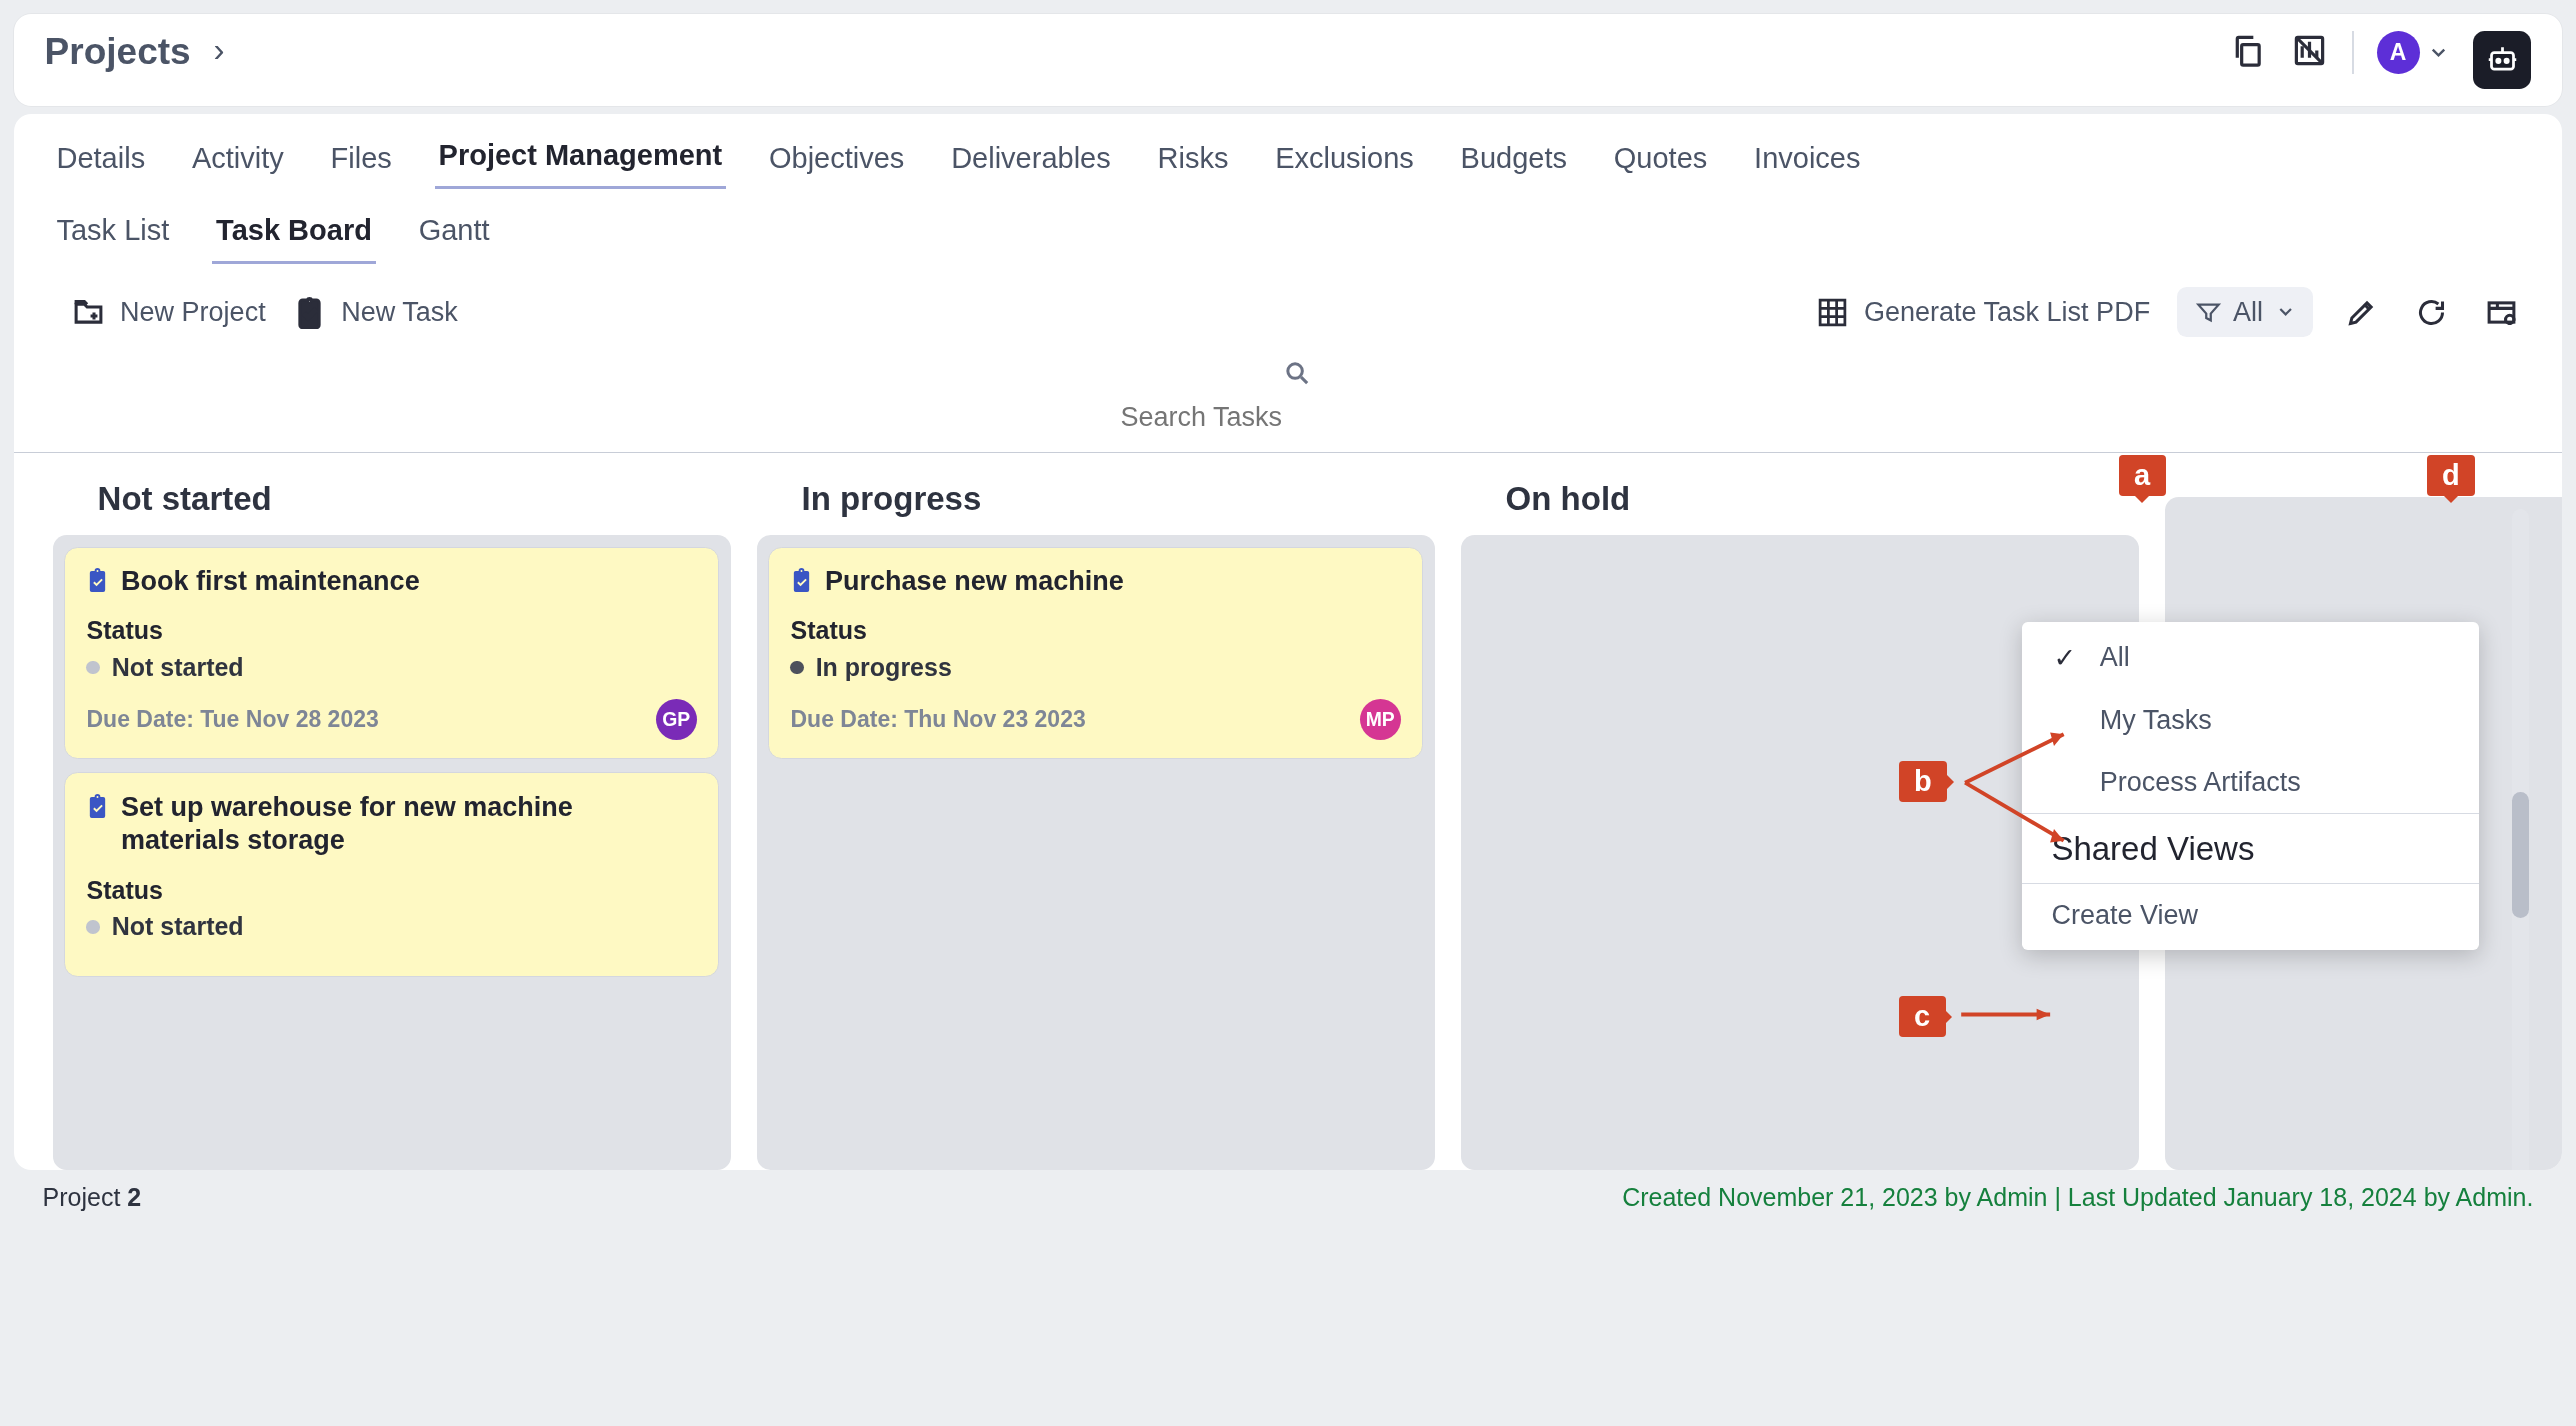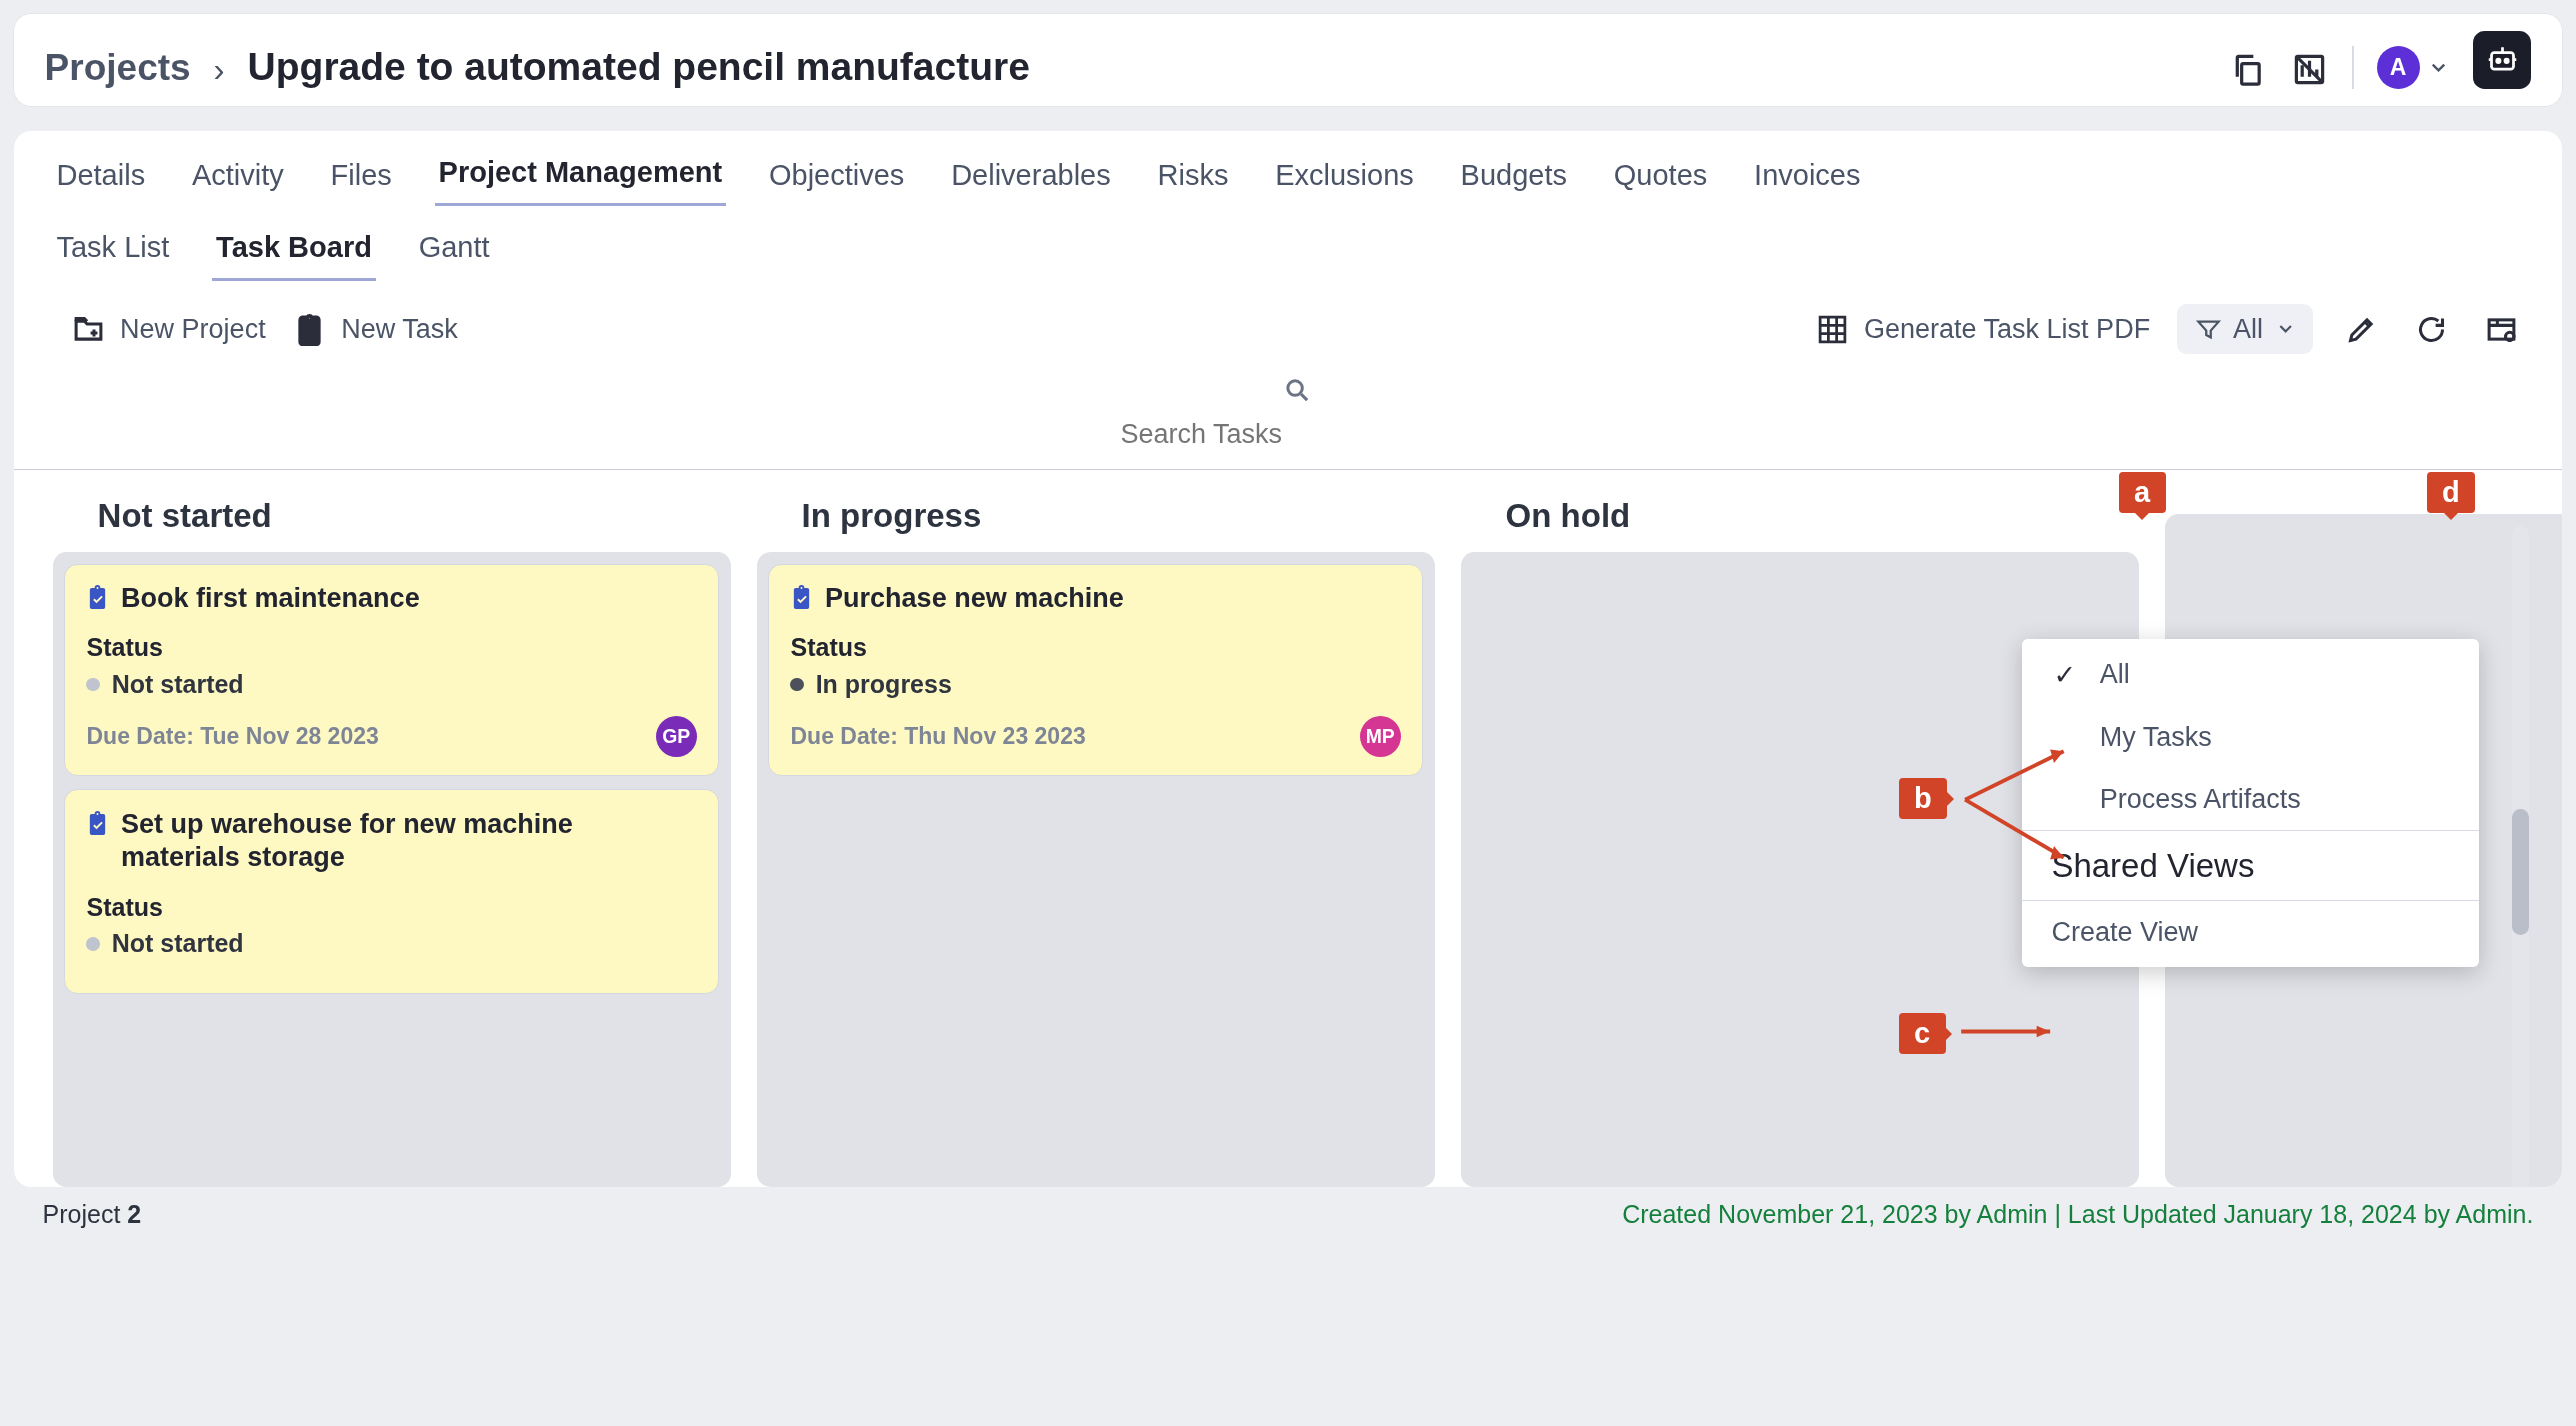--- a/index.html
+++ b/index.html
@@ -18,23 +18,23 @@
   body{
     margin:0;
     font-family:"Segoe UI",Arial,sans-serif;
     background:#eceef1;
     color:var(--text);
     font-size:25px;
   }
   .shell{padding:13.6px 13.6px 0 13.6px;position:relative;}
   .header-bar{
     background:#fff;border-radius:17.4px;
-    padding:17.4px 31px;display:flex;align-items:flex-end;gap:23px;
+    padding:17.4px 31px;display:flex;align-items:flex-start;gap:23px;
     box-shadow:0 0 0 1px rgba(0,0,0,0.03);
-    margin-bottom:25px;
+    margin-bottom:8px;
   }
   .crumb-link{color:var(--muted);font-size:37px;font-weight:600;}
   .crumb-sep{color:var(--muted);font-size:33px;}
   .crumb-title{font-size:39px;font-weight:800;color:var(--text);}
   .header-spacer{flex:1;}
   .hdr-icon{width:39px;height:39px;display:flex;align-items:center;justify-content:center;color:#2b2d3a;cursor:pointer;}
   .hdr-icon svg{width:35px;height:35px;stroke:#2b2d3a;fill:none;stroke-width:2.2;}
   .vrule{width:1.9px;height:43px;background:var(--border);}
   .user-chip{display:flex;align-items:center;gap:7.8px;cursor:pointer;}
   .avatar{width:43px;height:43px;border-radius:50%;background:var(--accent);color:#fff;display:flex;align-items:center;justify-content:center;font-size:23px;font-weight:600;}
@@ -124,21 +124,20 @@
   .scroll-thumb{position:absolute;right:33px;top:678px;width:17.4px;height:126px;background:#b9bec9;border-radius:9.7px;}
 </style>
 </head>
 <body>
 
 <div class="shell">
 
   <div class="header-bar">
     <span class="crumb-link">Projects</span>
     <span class="crumb-sep">›</span>
-    <span class="crumb-title">Upgrade to automated pencil manufacture</span>
     <div class="header-spacer"></div>
     <div class="hdr-icon">
       <svg viewBox="0 0 24 24">
           <rect x="8" y="8" width="12" height="14" rx="1"></rect>
           <path d="M5 17V4a1 1 0 0 1 1-1h10"></path>
         </svg>
     </div>
     <div class="hdr-icon">
       <svg viewBox="0 0 24 24">
           <rect x="3" y="3" width="18" height="18" rx="1"></rect>

